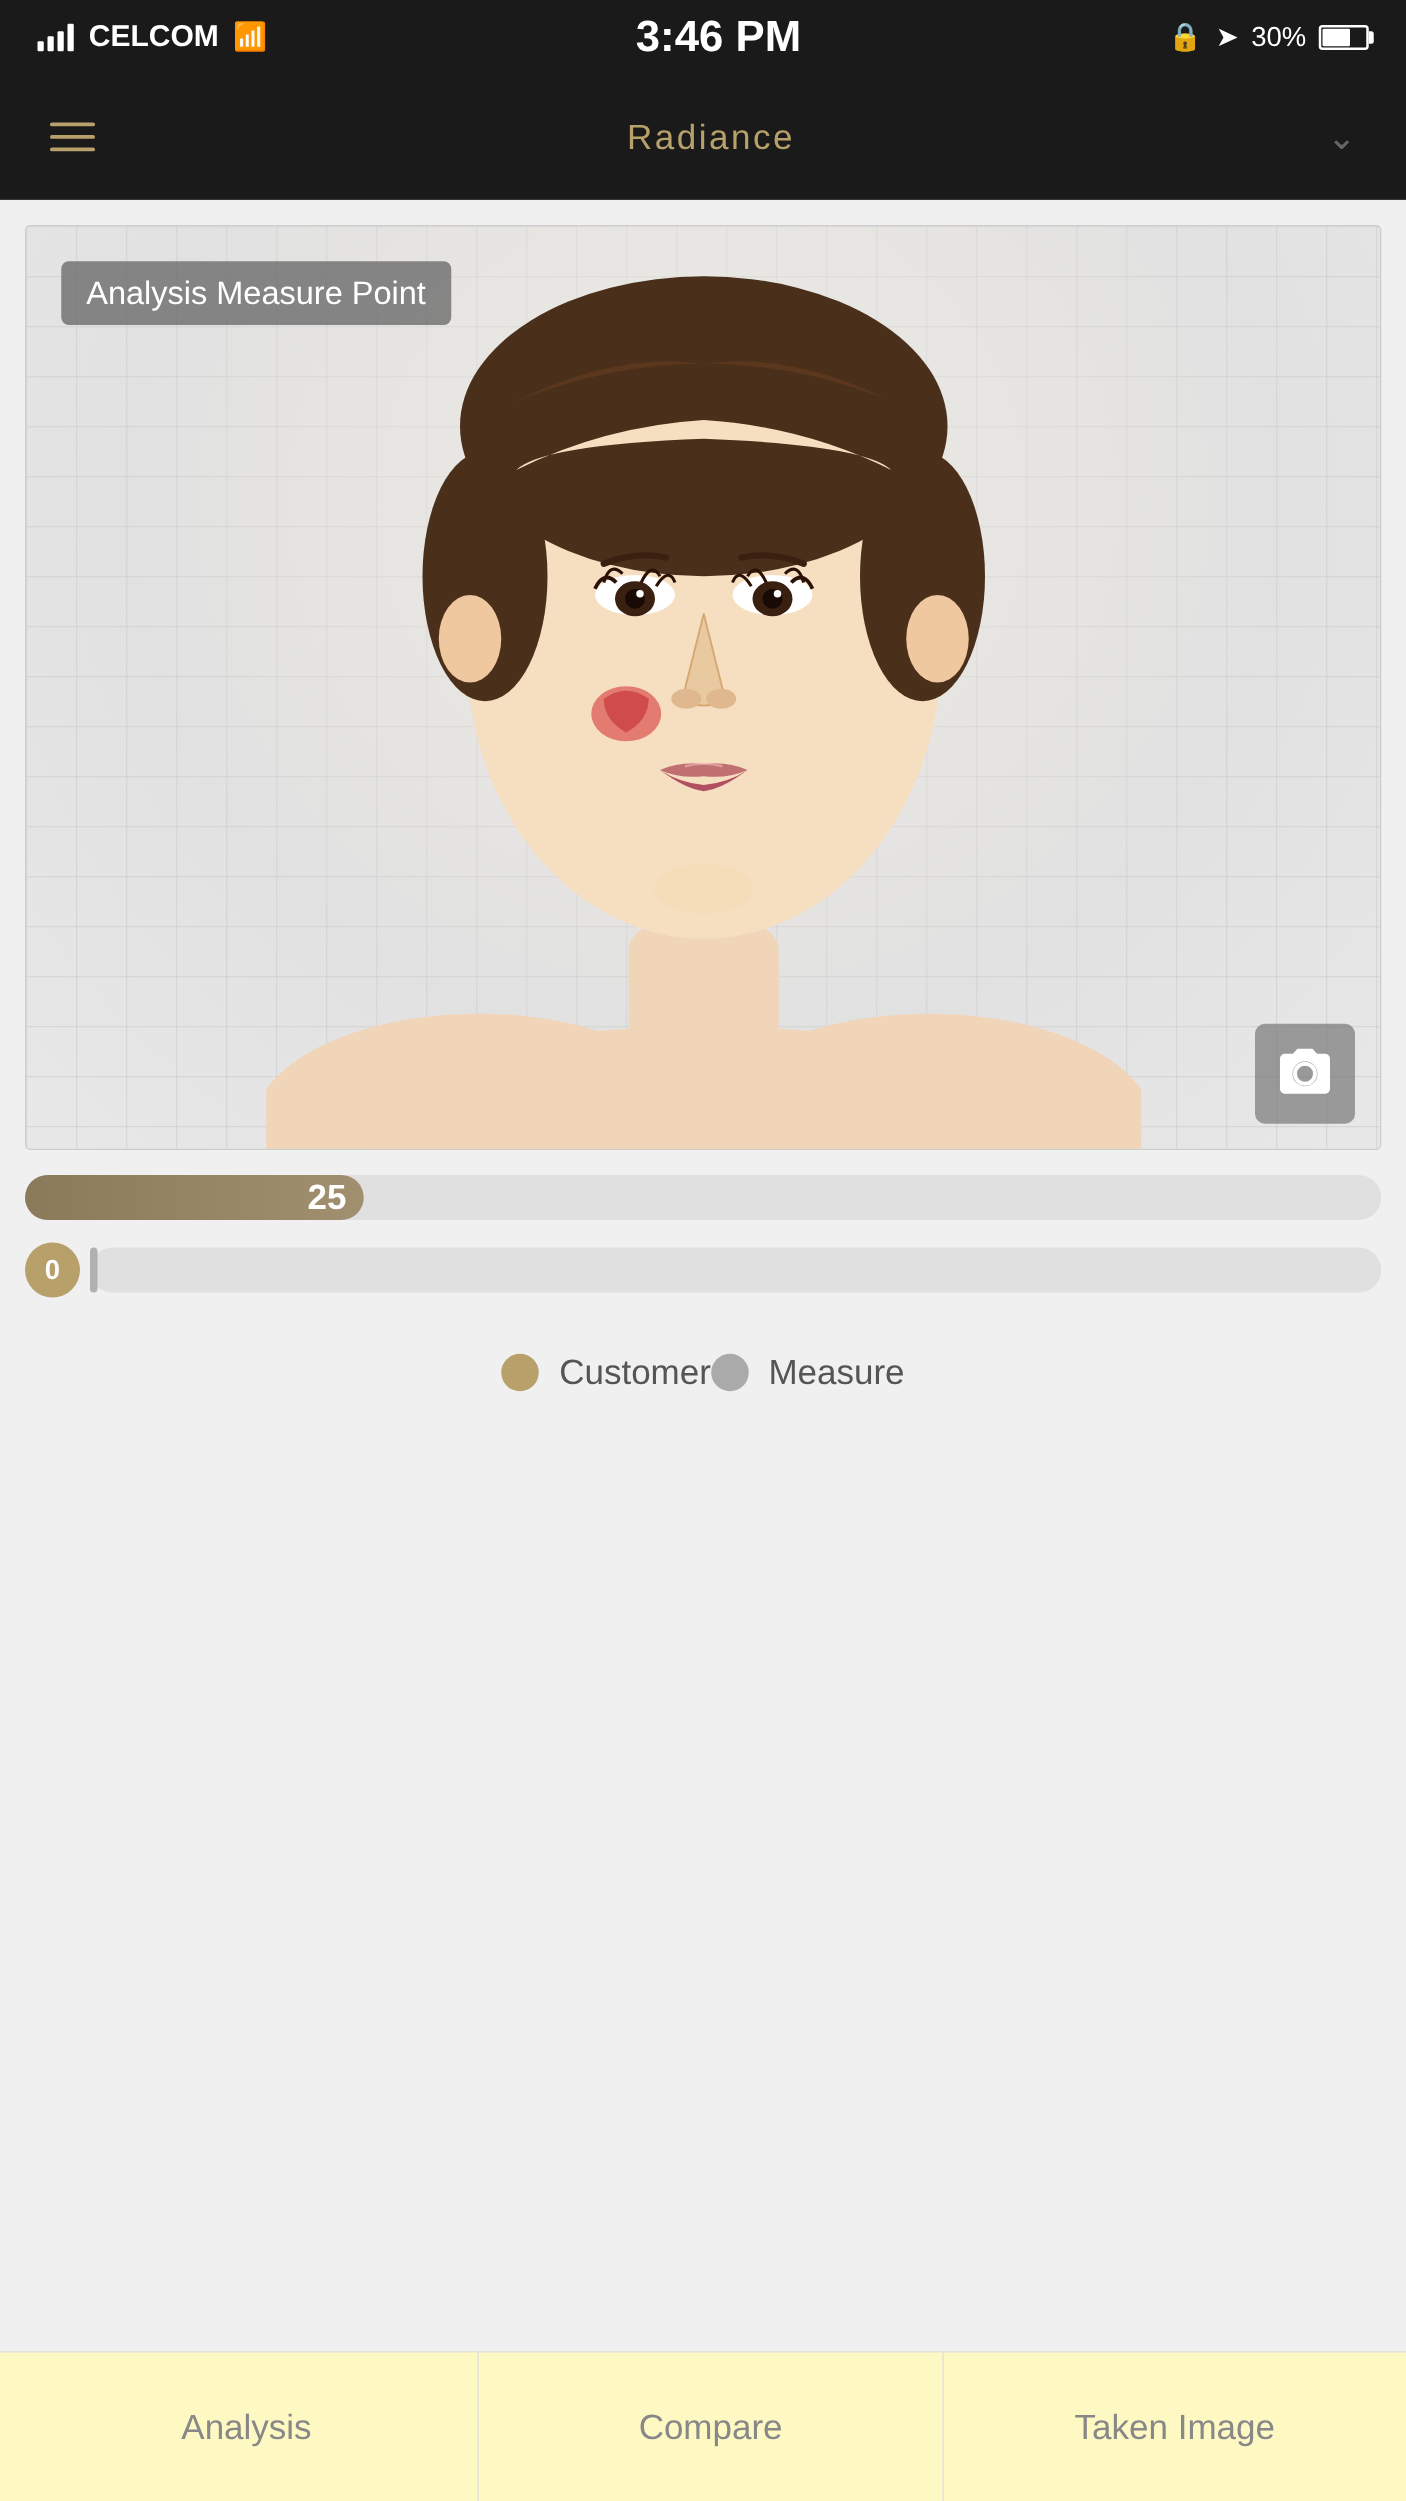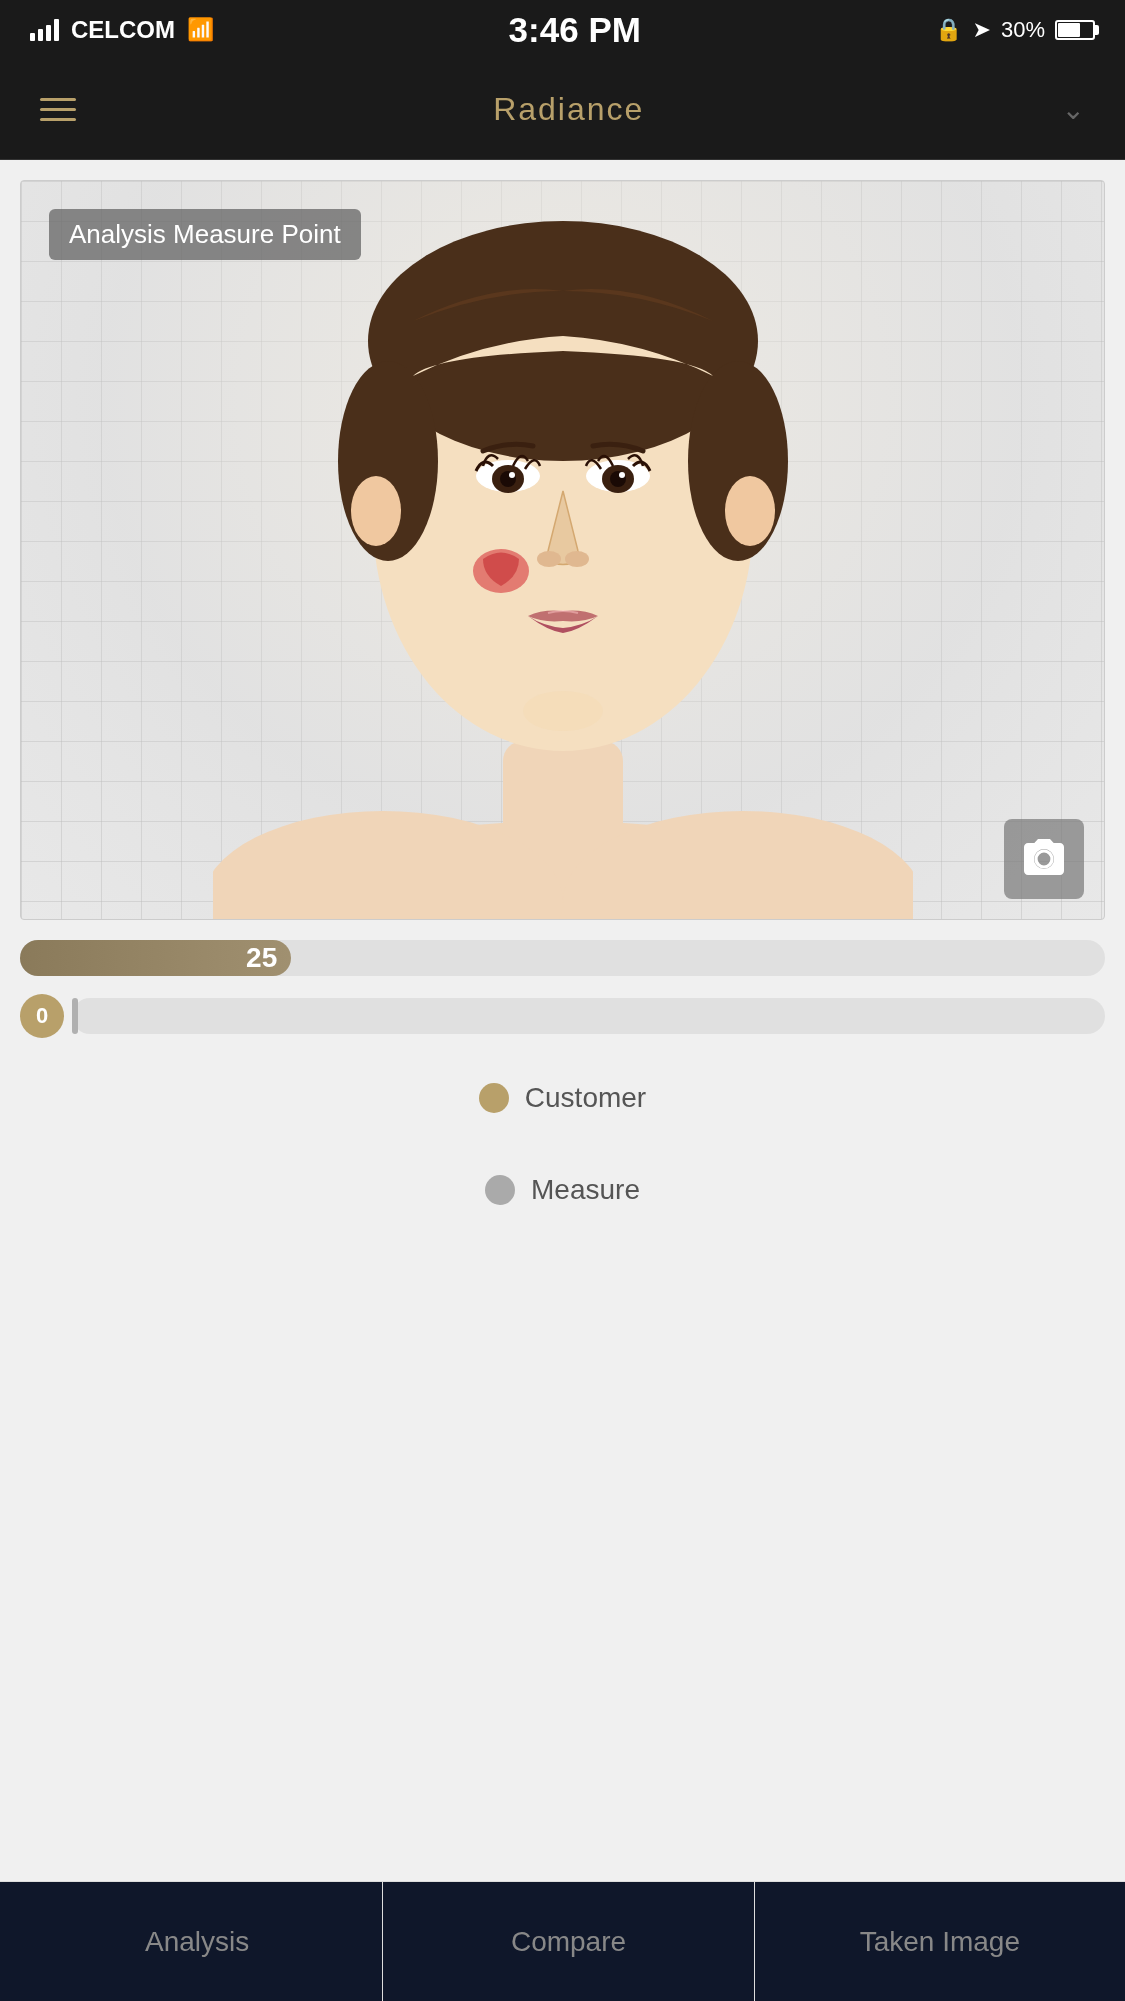--- a/index.html
+++ b/index.html
@@ -108,21 +108,21 @@
     }
     .nav-menu-icon span {
       display: block;
       width: 36px;
       height: 3px;
       background: #b8a06a;
       border-radius: 2px;
     }
     .nav-title {
       color: #b8a06a;
-      font-size: 32px;
+      font-size: 28px;
       font-weight: 400;
       letter-spacing: 2px;
     }
     .nav-chevron {
       color: #666;
       font-size: 28px;
     }
 
     
     .main-content {
@@ -264,25 +264,22 @@
       font-weight: 600;
       position: relative;
       z-index: 2;
       flex-shrink: 0;
       margin-right: 8px;
     }
 
     
     .legend {
       display: flex;
-      align-items: center;
       justify-content: center;
-      gap: 60px;
       padding: 16px 0 20px 0;
-      flex-direction: column;
     }
 
     .legend-item {
       display: flex;
       align-items: center;
       gap: 16px;
     }
 
     .legend-dot-customer {
       width: 30px;
@@ -303,21 +300,21 @@
       color: #555;
     }
 
     
     .tab-bar {
       position: absolute;
       bottom: 0;
       left: 0;
       right: 0;
       height: 120px;
-      background: #0f172a;
+      background: #fef9c3;
       display: flex;
       border-top: 1px solid #ddd;
       padding-left: 12px;
     }
 
     .tab-item {
       flex: 1;
       display: flex;
       align-items: center;
       justify-content: center;

